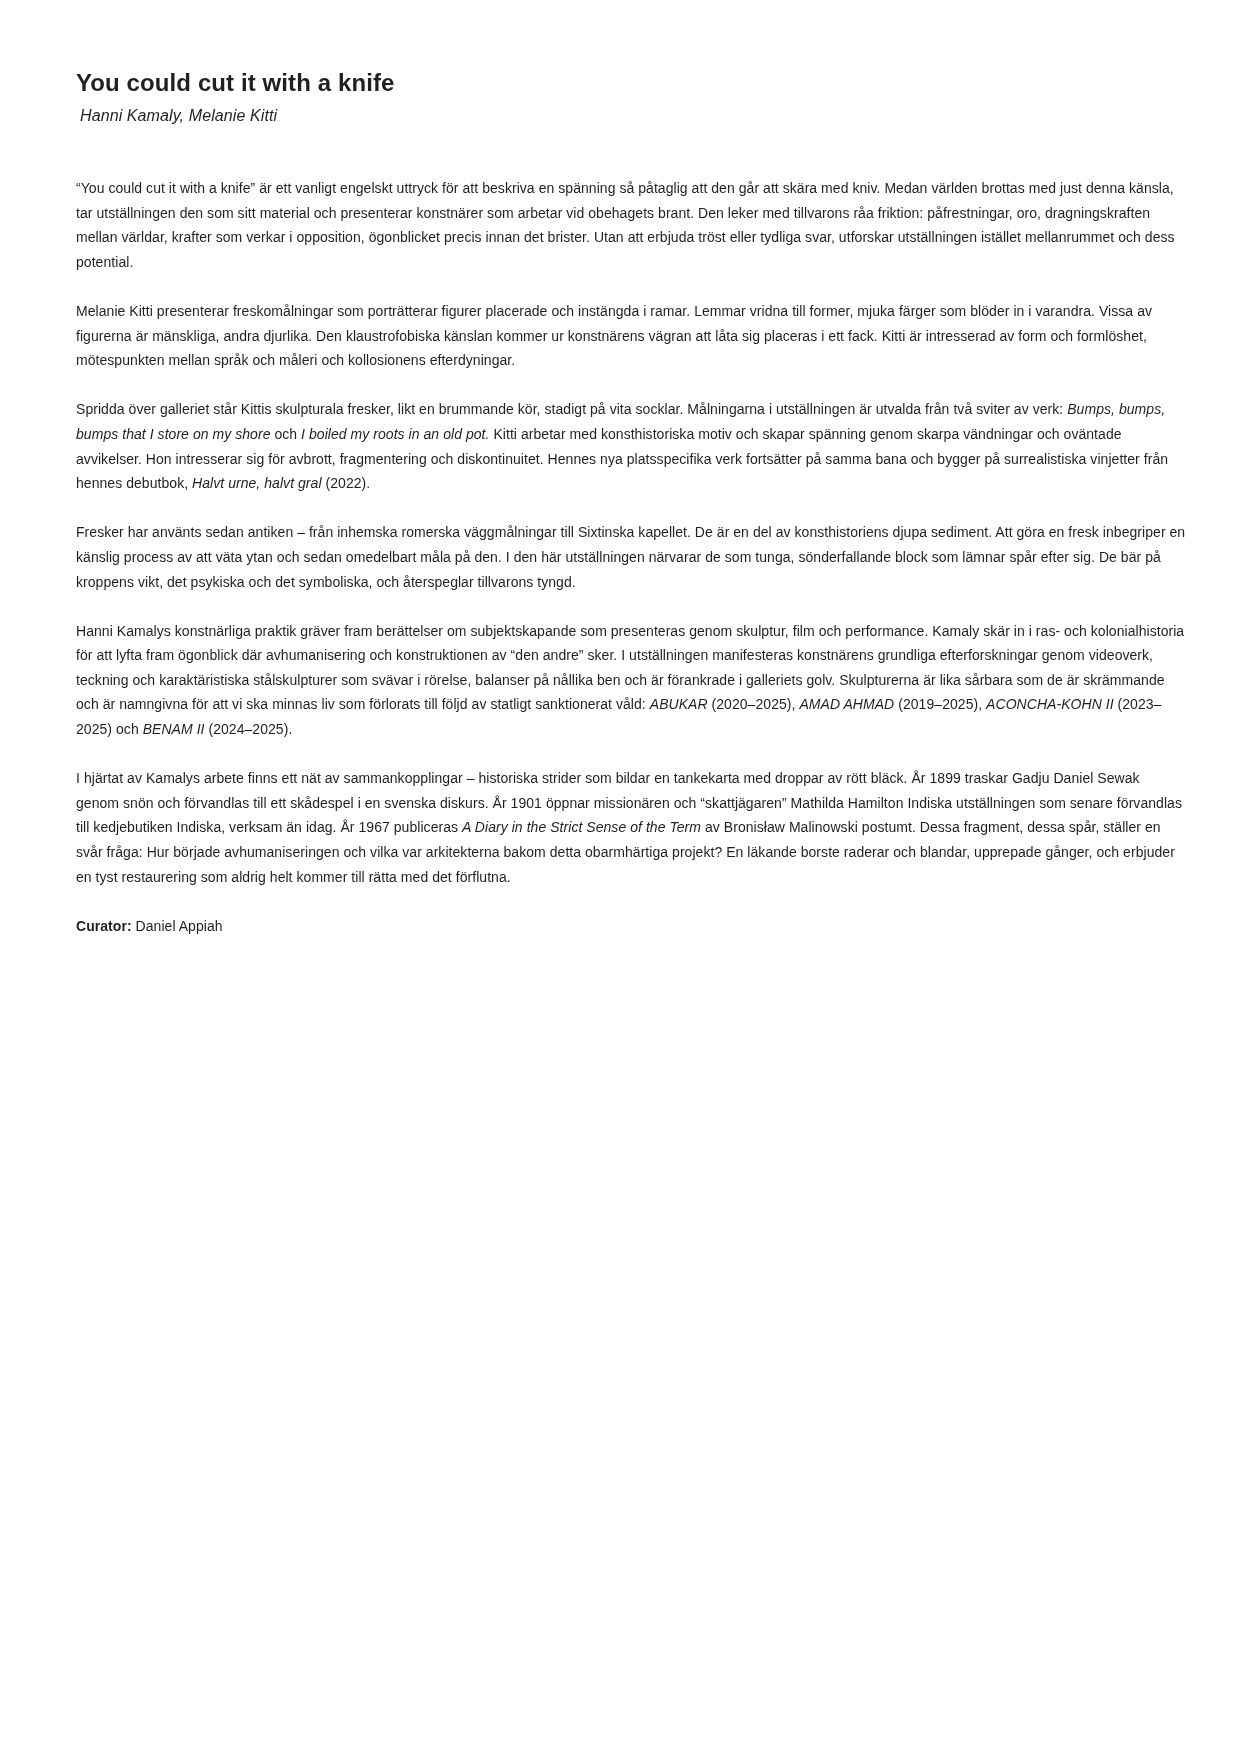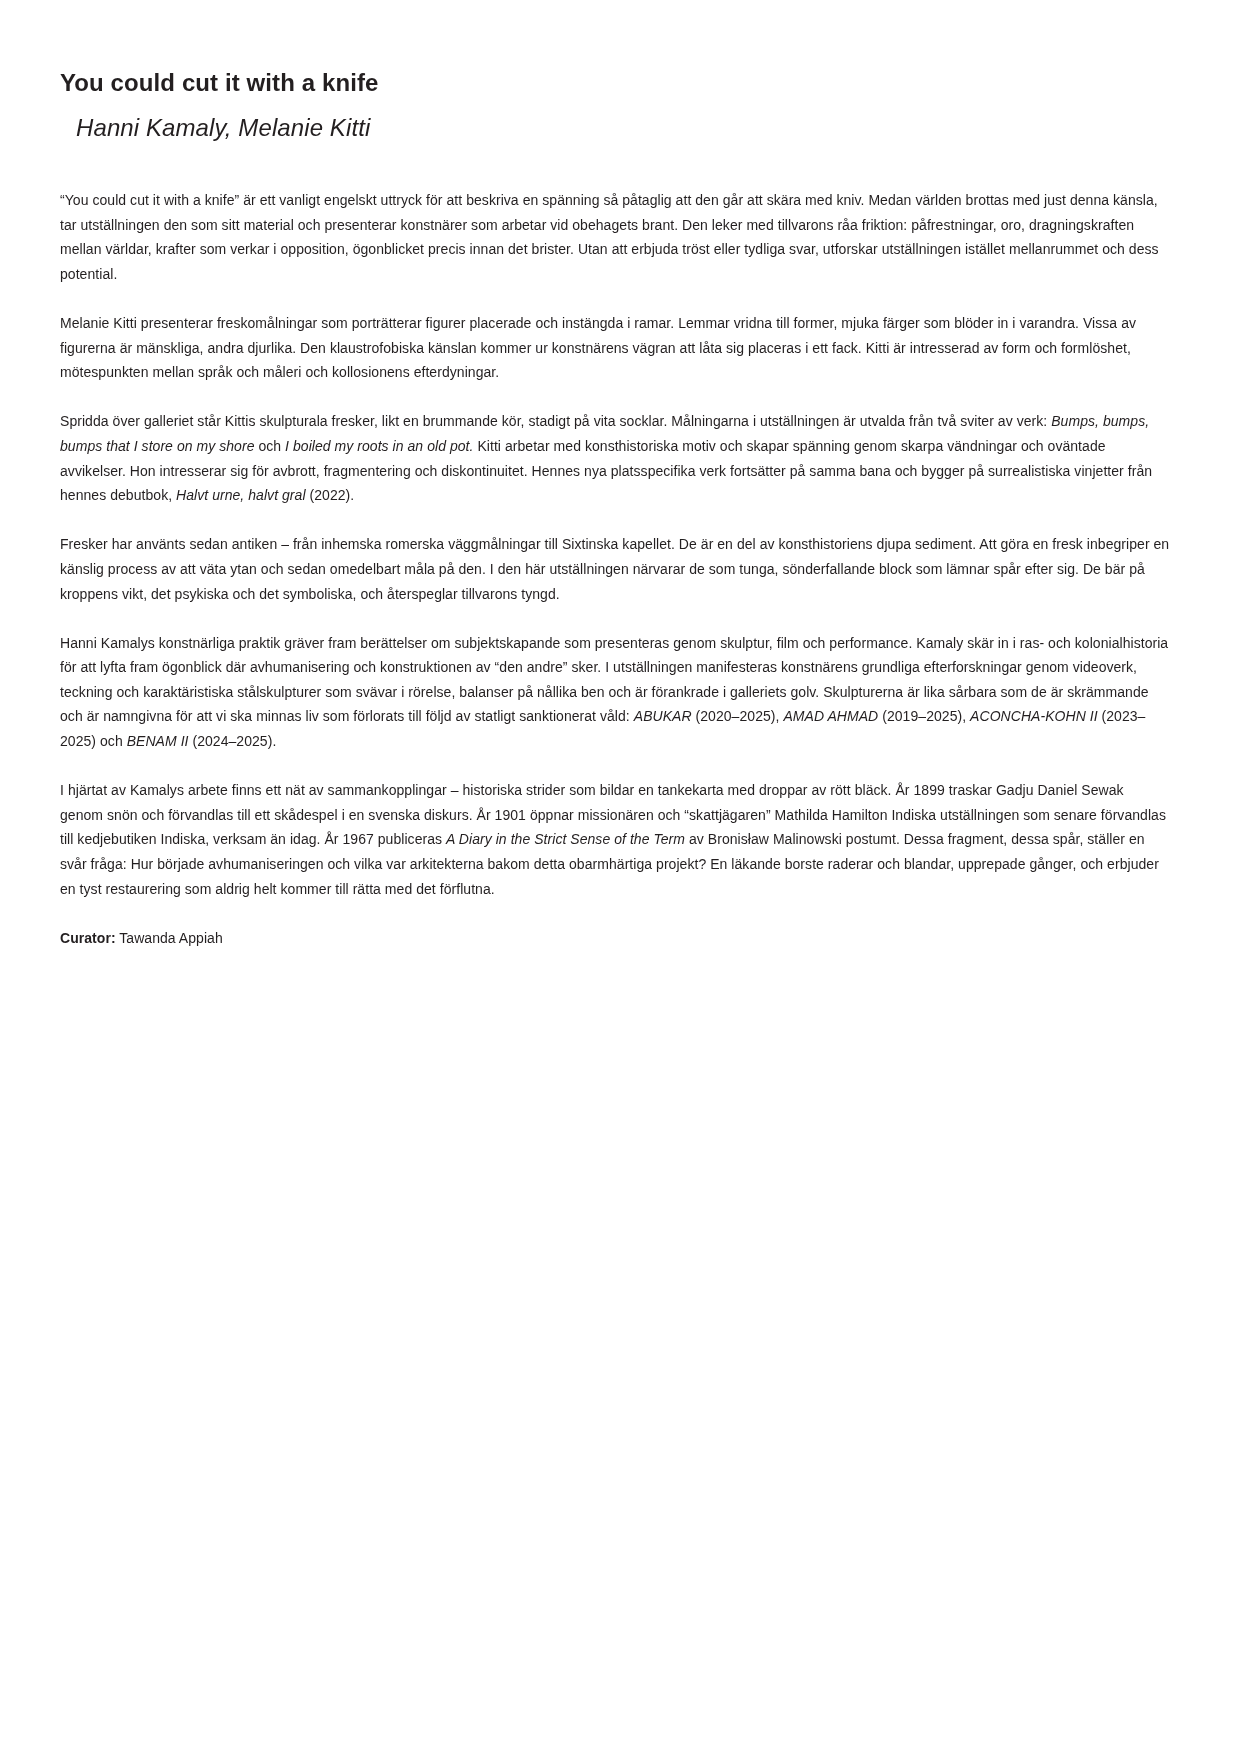--- a/index.html
+++ b/index.html
@@ -1,24 +1,24 @@
 <!DOCTYPE html>
 <html><head>
 <meta charset="utf-8">
 <style>
   html, body { margin: 0; padding: 0; background: #ffffff; }
   body {
     width: 1241px; height: 1754px; position: relative; overflow: hidden;
     font-family: "Liberation Sans", sans-serif;
     color: #231f20;
   }
-  .page { position: absolute; left: 60px; top: 68px; width: 1110px; }
+  .page { position: absolute; left: 76px; top: 68px; width: 1110px; }
   .header { margin: 0 0 46px 0; }
   .title { font-weight: bold; font-size: 24px; line-height: 29px; margin: 0; letter-spacing: 0.1px; }
-  .subtitle { font-style: italic; font-size: 24px; line-height: 29px; margin: 16px; letter-spacing: 0.1px; }
+  .subtitle { font-style: italic; font-size: 16px; line-height: 29px; margin: 4px; letter-spacing: 0.1px; }
   .body p {
     font-size: 14px; line-height: 24.6px; margin: 0 0 24.6px 0;
     letter-spacing: 0.05px;
   }
   .body p.closing { margin-bottom: 58px; }
   em { font-style: italic; }
   strong { font-weight: bold; }
   .curator { font-size: 20.4px; line-height: 24.6px; margin: 0; }
 </style>
 </head>
@@ -30,15 +30,15 @@
     <div class="subtitle">Hanni Kamaly, Melanie Kitti</div>
   </div>
 
   <div class="body">
     <p><span>“You could cut it with a knife” är ett vanligt engelskt uttryck för att beskriva en spänning så påtaglig att den går att skära med kniv. Medan världen brottas med just denna känsla, tar utställningen den som sitt material och presenterar konstnärer som arbetar vid obehagets brant. Den leker med tillvarons råa friktion: påfrestningar, oro, dragningskraften mellan världar, krafter som verkar i opposition, ögonblicket precis innan det brister. Utan att erbjuda tröst eller tydliga svar, utforskar utställningen istället mellanrummet och dess potential.</span></p>
     <p><span>Melanie Kitti presenterar freskomålningar som porträtterar figurer placerade och instängda i ramar. Lemmar vridna till former, mjuka färger som blöder in i varandra. Vissa av figurerna är mänskliga, andra djurlika. Den klaustrofobiska känslan kommer ur konstnärens vägran att låta sig placeras i ett fack. Kitti är intresserad av form och formlöshet, mötespunkten mellan språk och måleri och kollosionens efterdyningar.</span></p>
     <p><span>Spridda över galleriet står Kittis skulpturala fresker, likt en brummande kör, stadigt på vita socklar. Målningarna i utställningen är utvalda från två sviter av verk: </span><em>Bumps, bumps, bumps that I store on my shore</em><span> och </span><em>I boiled my roots in an old pot.</em><span> Kitti arbetar med konsthistoriska motiv och skapar spänning genom skarpa vändningar och oväntade avvikelser. Hon intresserar sig för avbrott, fragmentering och diskontinuitet. Hennes nya platsspecifika verk fortsätter på samma bana och bygger på surrealistiska vinjetter från hennes debutbok, </span><em>Halvt urne, halvt gral</em><span> (2022).</span></p>
     <p><span>Fresker har använts sedan antiken – från inhemska romerska väggmålningar till Sixtinska kapellet. De är en del av konsthistoriens djupa sediment. Att göra en fresk inbegriper en känslig process av att väta ytan och sedan omedelbart måla på den. I den här utställningen närvarar de som tunga, sönderfallande block som lämnar spår efter sig. De bär på kroppens vikt, det psykiska och det symboliska, och återspeglar tillvarons tyngd.</span></p>
     <p><span>Hanni Kamalys konstnärliga praktik gräver fram berättelser om subjektskapande som presenteras genom skulptur, film och performance. Kamaly skär in i ras- och kolonialhistoria för att lyfta fram ögonblick där avhumanisering och konstruktionen av “den andre” sker. I utställningen manifesteras konstnärens grundliga efterforskningar genom videoverk, teckning och karaktäristiska stålskulpturer som svävar i rörelse, balanser på nållika ben och är förankrade i galleriets golv. Skulpturerna är lika sårbara som de är skrämmande och är namngivna för att vi ska minnas liv som förlorats till följd av statligt sanktionerat våld: </span><em>ABUKAR</em><span> (2020–2025), </span><em>AMAD AHMAD</em><span> (2019–2025), </span><em>ACONCHA-KOHN II</em><span> (2023–2025) och </span><em>BENAM II</em><span> (2024–2025).</span></p>
     <p><span>I hjärtat av Kamalys arbete finns ett nät av sammankopplingar – historiska strider som bildar en tankekarta med droppar av rött bläck. År 1899 traskar Gadju Daniel Sewak genom snön och förvandlas till ett skådespel i en svenska diskurs. År 1901 öppnar missionären och “skattjägaren” Mathilda Hamilton Indiska utställningen som senare förvandlas till kedjebutiken Indiska, verksam än idag. År 1967 publiceras </span><em>A Diary in the Strict Sense of the Term</em><span> av Bronisław Malinowski postumt. Dessa fragment, dessa spår, ställer en svår fråga: Hur började avhumaniseringen och vilka var arkitekterna bakom detta obarmhärtiga projekt? En läkande borste raderar och blandar, upprepade gånger, och erbjuder en tyst restaurering som aldrig helt kommer till rätta med det förflutna.</span></p>
-    <p class="curator"><strong>Curator:</strong><span> Tawanda Appiah</span></p>
+    <p class="curator"><strong>Curator:</strong><span> Daniel Appiah</span></p>
   </div>
 </div>
 
 </body></html>

